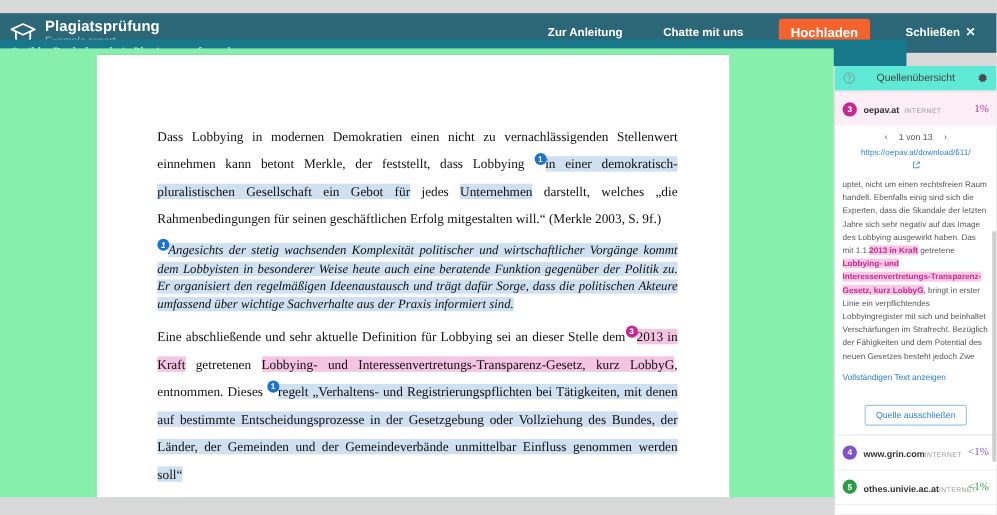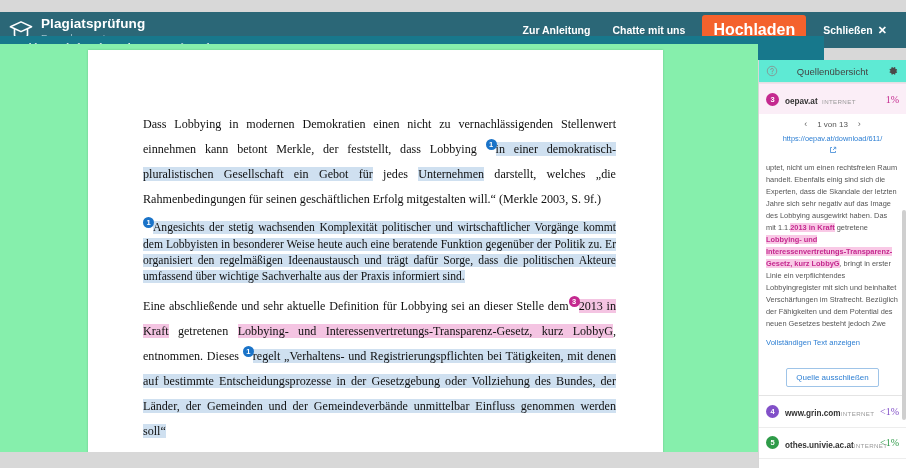--- a/index.html
+++ b/index.html
@@ -23,28 +23,28 @@
   .brand-text { line-height: 1.05; }
   .brand-title {
     color: #ffffff; font-size: 13.5px; font-weight: bold; letter-spacing: .1px;
     display: block;
   }
   .brand-sub {
     color: #9fc2cc; font-size: 9.5px; display: block; margin-top: 1px;
   }
   .topnav {
     margin-left: auto; display: flex; align-items: center; height: 100%;
-    padding-right: 8px; gap: 0px;
+    padding-right: 8px; gap: 15px;
   }
   .topnav a {
     color: #ffffff; font-size: 10.5px; font-weight: bold; text-decoration: none;
     padding: 0 11px; white-space: nowrap;
   }
   .btn-upload {
-    background: #f4622d; color: #ffffff; font-size: 16px; font-weight: bold;
+    background: #f4622d; color: #ffffff; font-size: 12px; font-weight: bold;
     border: none; border-radius: 3px; padding: 6px 11px; margin: 0 6px;
     cursor: pointer; white-space: nowrap;
   }
   .close-link {
     display: flex; align-items: center; gap: 5px;
     color: #fff; font-size: 10.5px; font-weight: bold; padding: 0 8px 0 6px;
     text-decoration: none; cursor: pointer;
   }
   .close-x { font-size: 11px; line-height: 1; }
 
@@ -75,20 +75,21 @@
     color: #101010;
     line-height: 2.07;
     text-align: justify;
   }
   .page-inner p { margin: 0 0 8px 0; }
   .quote {
     margin: 4px 0 10px 32px;
     line-height: 1.42;
     font-size: 11.6px;
     text-align: justify;
+    font-style: italic;
   }
 
   
   .hl-blue { background: #cfe0f0; }
   .hl-pink { background: #f4c4e2; }
 
   
   .marker {
     display: inline-block; position: relative; top: -6px;
     width: 11px; height: 11px; border-radius: 50%;

